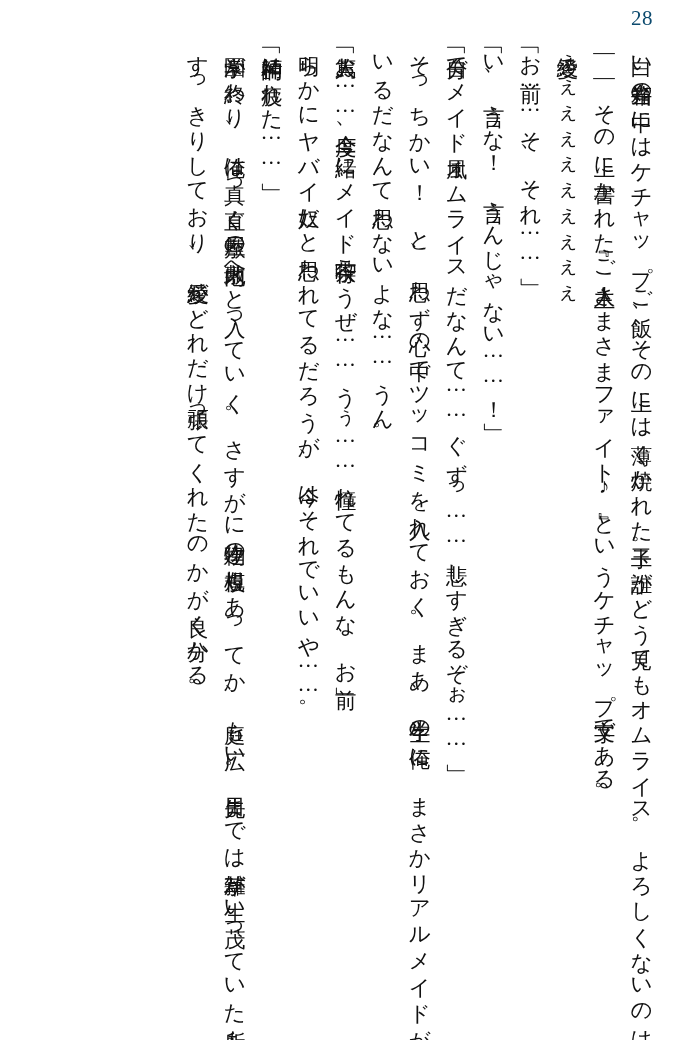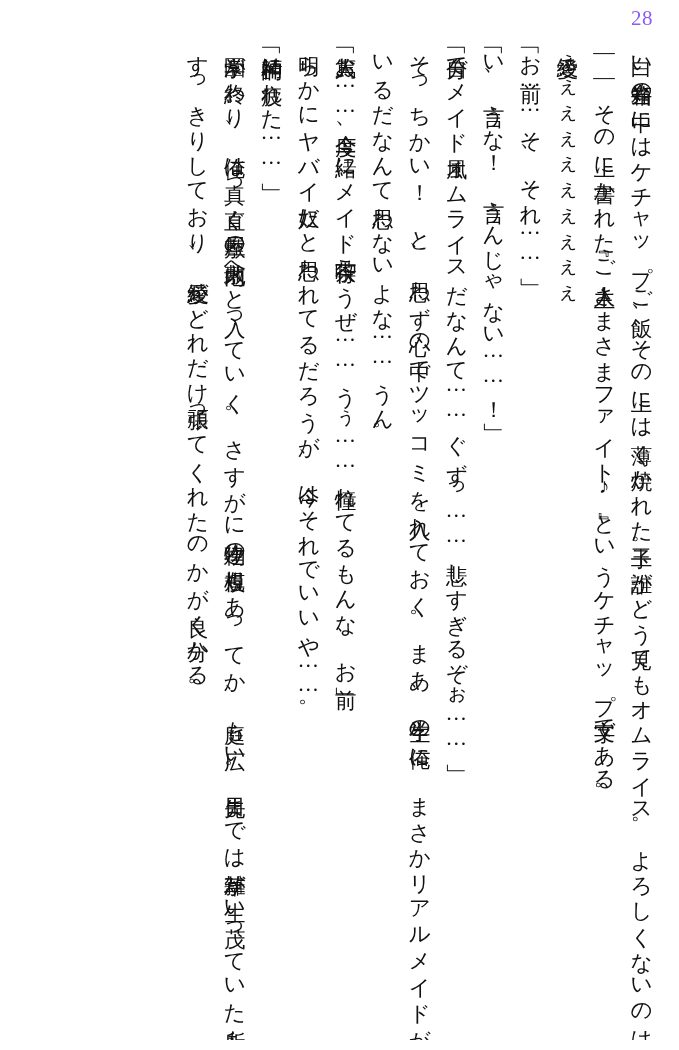--- a/index.html
+++ b/index.html
@@ -20,21 +20,21 @@
     height: 1050px;
     box-sizing: border-box;
     background: #ffffff;
   }
   .page-number {
     position: absolute;
     top: 6px;
     right: 26px;
     font-size: 21px;
     font-family: "Liberation Serif", "DejaVu Serif", serif;
-    color: #8b5cf6;
+    color: #0c4a6e;
     letter-spacing: 0.5px;
     text-align: center;
   }
   .body-text {
     position: absolute;
     top: 40px;
     right: 20px;
     left: 18px;
     bottom: 10px;
     writing-mode: vertical-rl;

